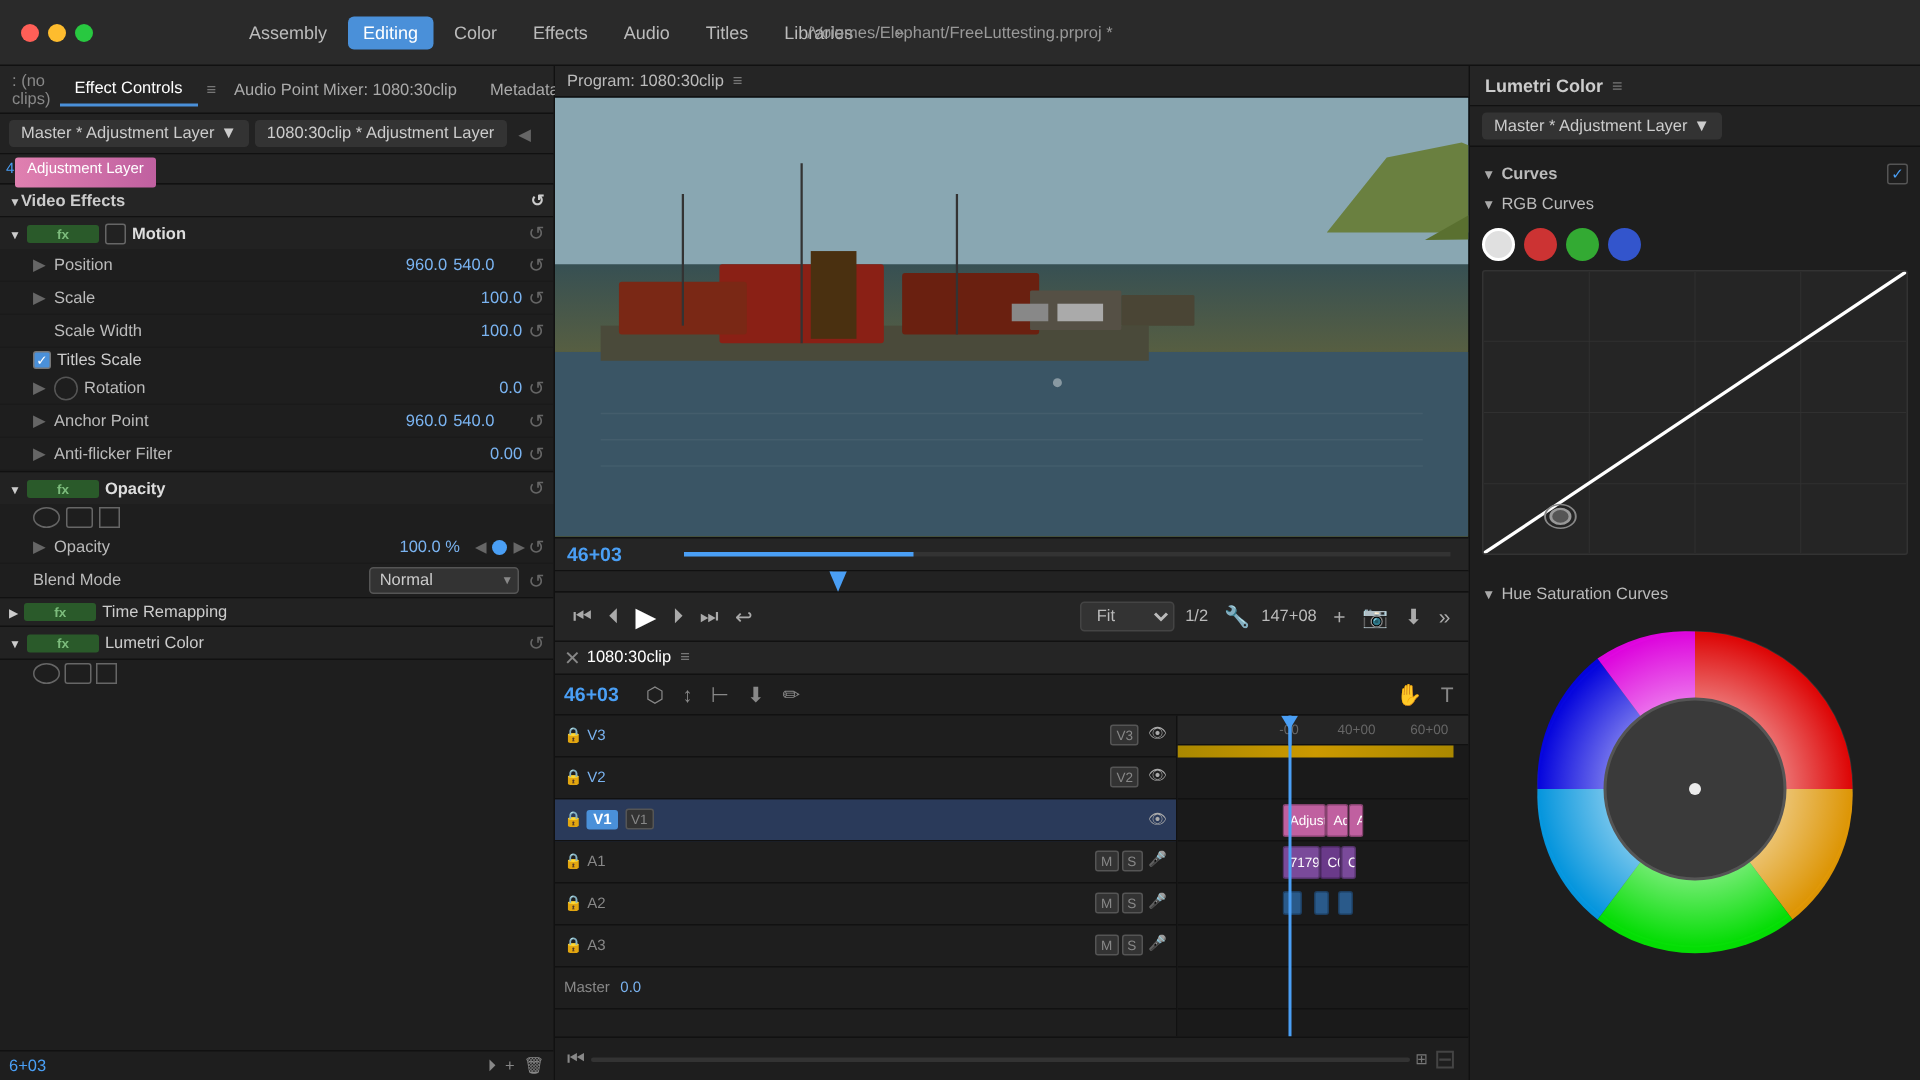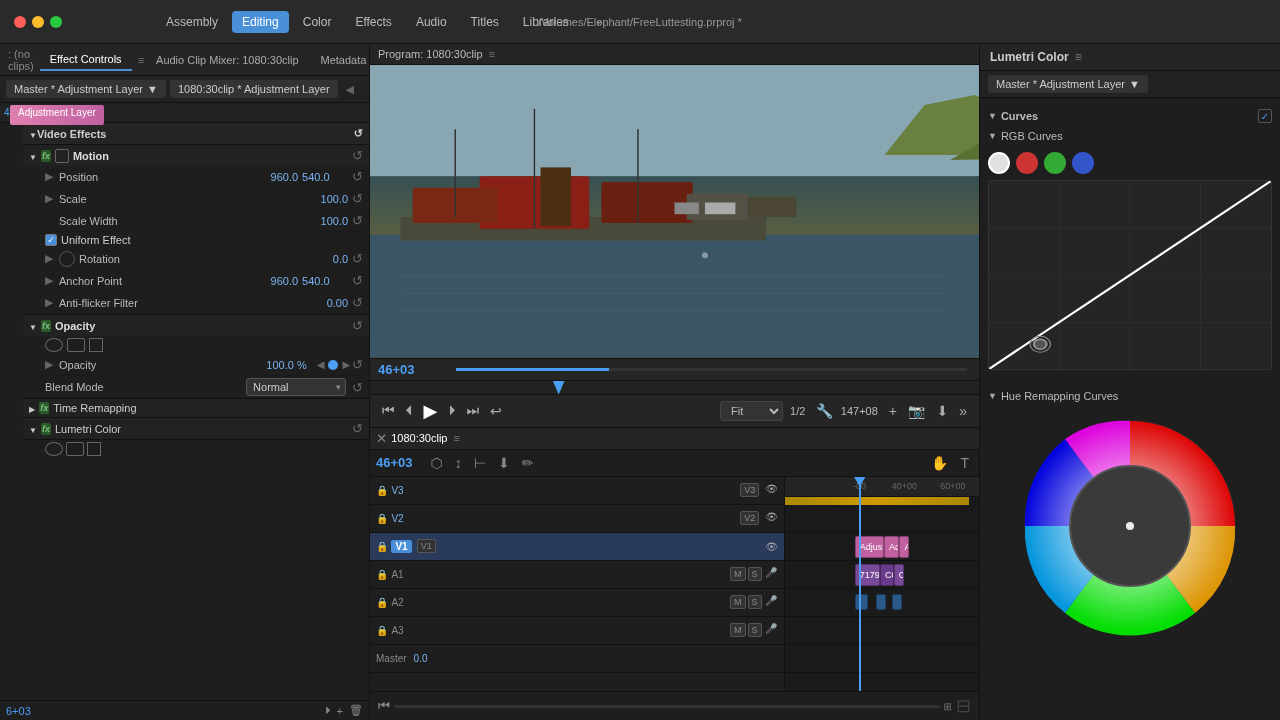--- a/index.html
+++ b/index.html
@@ -153,21 +153,20 @@
       font-size: 10px;
       color: #777;
       position: relative;
     }
 
     
     .effects-list {
       flex: 1;
       overflow-y: auto;
       overflow-x: hidden;
-      margin-left: 23px;
     }
     .effects-list::-webkit-scrollbar { width: 6px; }
     .effects-list::-webkit-scrollbar-track { background: #1a1a1a; }
     .effects-list::-webkit-scrollbar-thumb { background: #444; border-radius: 3px; }
 
     .section-header {
       display: flex;
       align-items: center;
       padding: 4px 6px;
       background: #252525;
@@ -185,24 +184,23 @@
       align-items: center;
       padding: 3px 6px;
       background: #222;
       cursor: pointer;
       gap: 4px;
     }
     .fx-badge {
       background: #2a5a2a;
       color: #7cbc7c;
       font-size: 9px;
-      padding: 1px 1px;
+      padding: 1px 20px;
       border-radius: 2px;
       font-weight: bold;
-      font-style: italic;
     }
     .effect-name { font-weight: 600; color: #ddd; }
     .reset-btn {
       margin-left: auto;
       color: #666;
       cursor: pointer;
       font-size: 13px;
     }
 
     .property-row {
@@ -609,21 +607,21 @@
 </div>
 
 <div class="main-layout">
 
   <div class="left-panel">
 
     <div class="tabs-bar">
       <span style="color:#888;font-size:11px;padding:0 4px;">: (no clips)</span>
       <div class="tab active">Effect Controls</div>
       <span class="tab-icon">≡</span>
-      <div class="tab">Audio Clip Mixer: 1080:30clip</div>
+      <div class="tab">Audio Point Mixer: 1080:30clip</div>
       <div class="tab">Metadata</div>
       <div class="tabs-close">»</div>
     </div>
 
     <div class="clip-selector">
       <div class="selector-btn">
         <span>Master * Adjustment Layer</span>
         <span>▼</span>
       </div>
       <div class="selector-btn">
@@ -676,21 +674,21 @@
           <span class="prop-expand"></span>
           <span class="prop-name">Scale Width</span>
           <span class="prop-value">100.0</span>
           <span class="reset-btn">↺</span>
         </div>
 
         <div class="checkbox-row">
           <div class="cb cb-checked">
               <span class="cb-check">✓</span>
             </div>
-          <span>Uniform Effect</span>
+          <span>Titles Scale</span>
         </div>
 
         <div class="property-row">
           <span class="prop-expand">▶</span>
           <span style="width:16px;height:16px;border:1px solid #555;border-radius:50%;display:inline-block;margin-right:4px;"></span>
           <span class="prop-name">Rotation</span>
           <span class="prop-value">0.0</span>
           <span class="reset-btn">↺</span>
         </div>
 
@@ -1059,21 +1057,21 @@
           <circle cx="40" cy="165" r="5" fill="#555" stroke="#999" stroke-width="1.5"></circle>
 
           <circle cx="40" cy="165" r="8" fill="none" stroke="#888" stroke-width="1"></circle>
         </svg>
       </div>
     </div>
 
     <div class="hue-sat-section">
       <div class="hue-sat-header">
         <span style="font-size:9px;color:#aaa;">▼</span>
-        <span>Hue Remapping Curves</span>
+        <span>Hue Saturation Curves</span>
       </div>
 
       <div class="color-wheel-container">
         <div class="color-wheel">
           <svg width="220" height="220" viewBox="0 0 220 220">
             <defs>
               <radialGradient id="wheelGrad" cx="50%" cy="50%" r="50%">
                 <stop offset="0%" stop-color="#ffffff" stop-opacity="1"></stop>
                 <stop offset="100%" stop-color="#ffffff" stop-opacity="0"></stop>
               </radialGradient>

